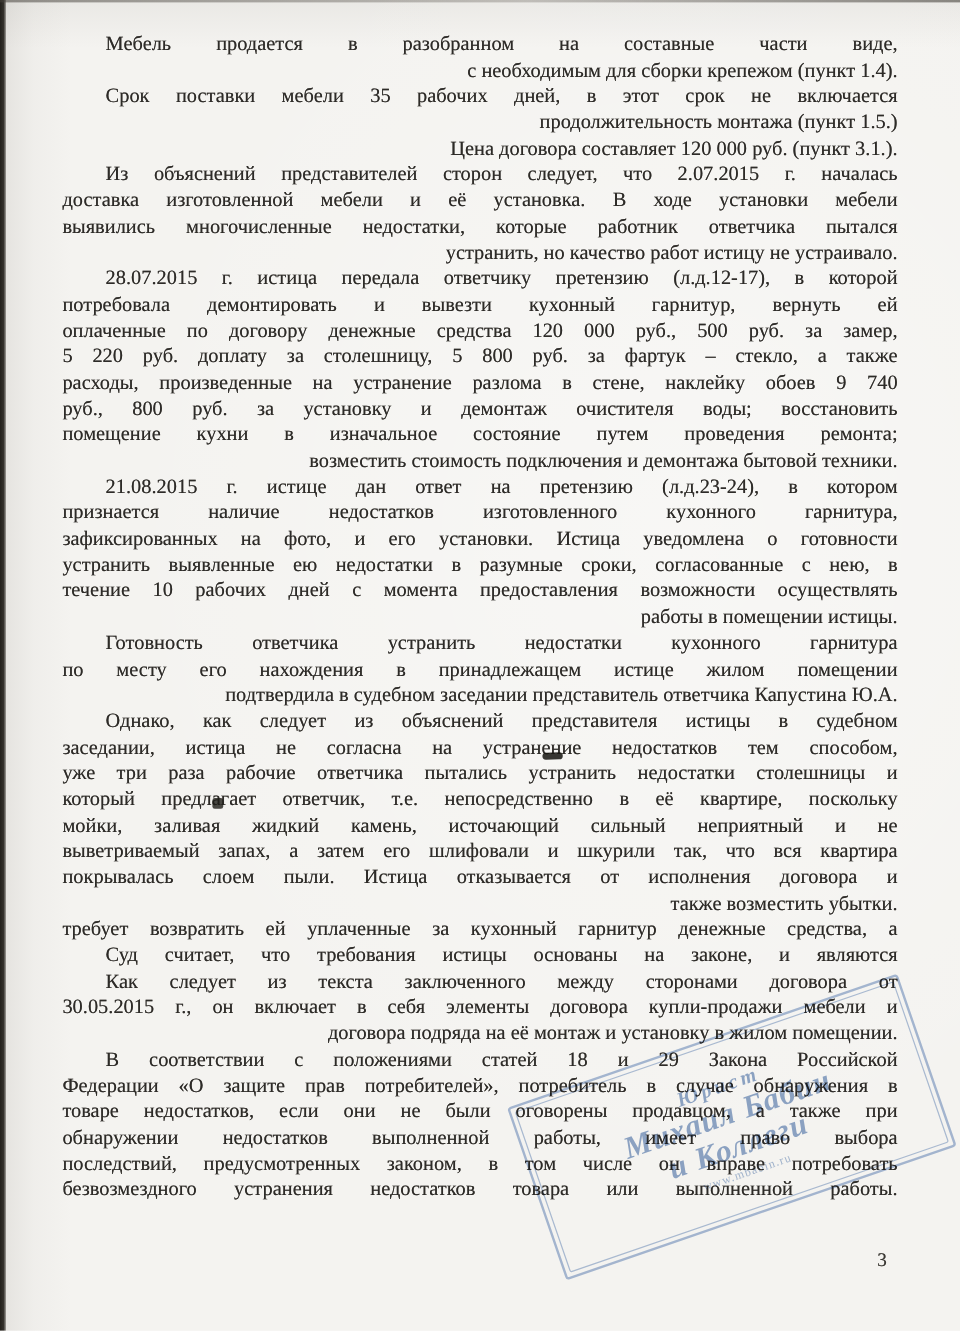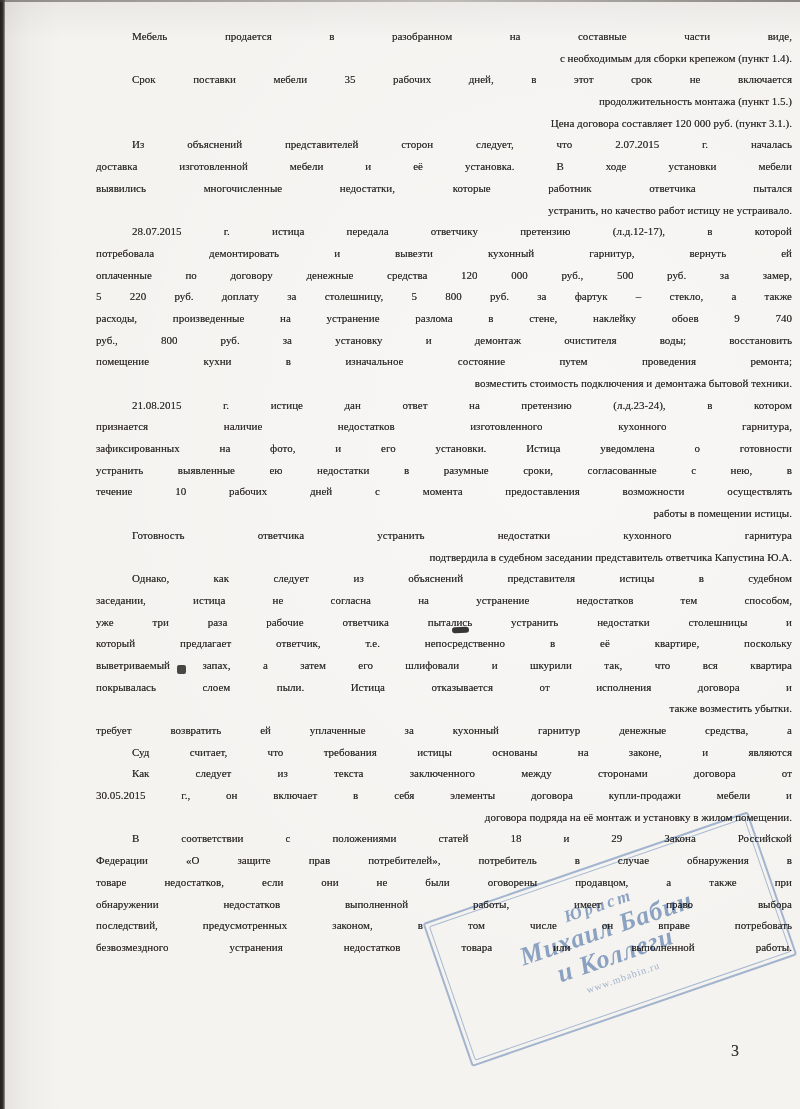--- a/index.html
+++ b/index.html
@@ -35,24 +35,23 @@
     left: 0; top: 0;
     width: 800px; height: 2px;
     background: linear-gradient(to right, rgba(70,66,60,0.55), rgba(110,105,98,0.35) 55%, rgba(70,66,60,0.6));
   }
   .page-body {
     position: absolute;
     left: 52px;
     top: 26px;
     width: 696px;
     color: #2d2b28;
-    font-size: 11px;
+    font-size: 17px;
     line-height: 21.7px;
     text-shadow: 0 0 0.5px rgba(70,65,60,0.75);
-    margin-left: 44px;
   }
   .para { margin: 0; }
   .line {
     height: 21.7px;
     overflow: visible;
     white-space: normal;
     text-align: right;
   }
   .line.jl {
     text-align: justify;
@@ -162,27 +161,29 @@
     <div class="para">
       <div class="line jl first">21.08.2015 г. истице дан ответ на претензию (л.д.23-24), в котором</div>
       <div class="line jl">признается наличие недостатков изготовленного кухонного гарнитура,</div>
       <div class="line jl">зафиксированных на фото, и его установки. Истица уведомлена о готовности</div>
       <div class="line jl">устранить выявленные ею недостатки в разумные сроки, согласованные с нею, в</div>
       <div class="line jl">течение 10 рабочих дней с момента предоставления возможности осуществлять</div>
       <div class="line">работы в помещении истицы.</div>
     </div>
     <div class="para">
       <div class="line jl first">Готовность ответчика устранить недостатки кухонного гарнитура</div>
+      <div class="line jl">по месту его нахождения в принадлежащем истице жилом помещении</div>
       <div class="line">подтвердила в судебном заседании представитель ответчика Капустина Ю.А.</div>
     </div>
     <div class="para">
       <div class="line jl first">Однако, как следует из объяснений представителя истицы в судебном</div>
       <div class="line jl">заседании, истица не согласна на устранение недостатков тем способом,</div>
       <div class="line jl">уже три раза рабочие ответчика пытались устранить недостатки столешницы и</div>
       <div class="line jl">который предлагает ответчик, т.е. непосредственно в её квартире, поскольку</div>
+      <div class="line jl">мойки, заливая жидкий камень, источающий сильный неприятный и не</div>
       <div class="line jl">выветриваемый запах, а затем его шлифовали и шкурили так, что вся квартира</div>
       <div class="line jl">покрывалась слоем пыли. Истица отказывается от исполнения договора и</div>
       <div class="line">также возместить убытки.</div>
       <div class="line jl">требует возвратить ей уплаченные за кухонный гарнитур денежные средства, а</div>
     </div>
     <div class="para">
       <div class="line jl first">Суд считает, что требования истицы основаны на законе, и являются</div>
     </div>
     <div class="para">
       <div class="line jl first">Как следует из текста заключенного между сторонами договора от</div>

